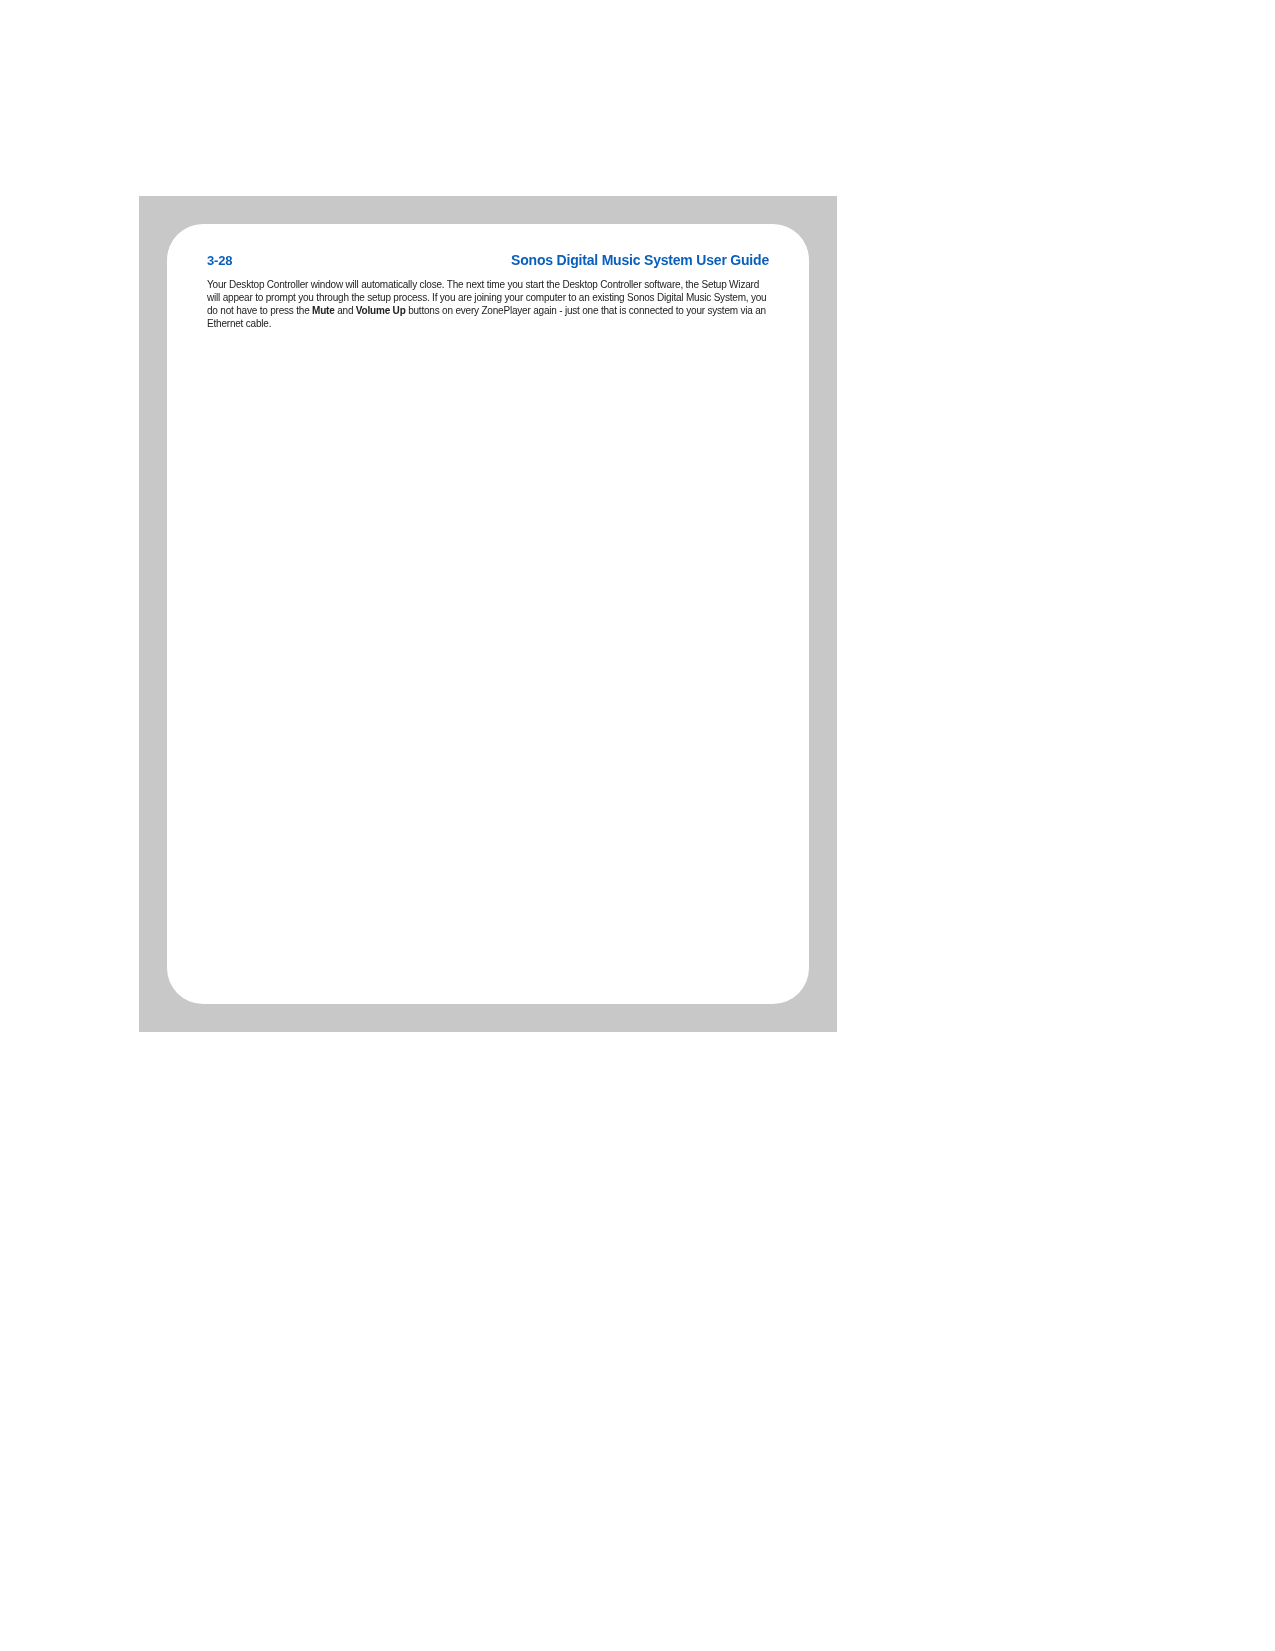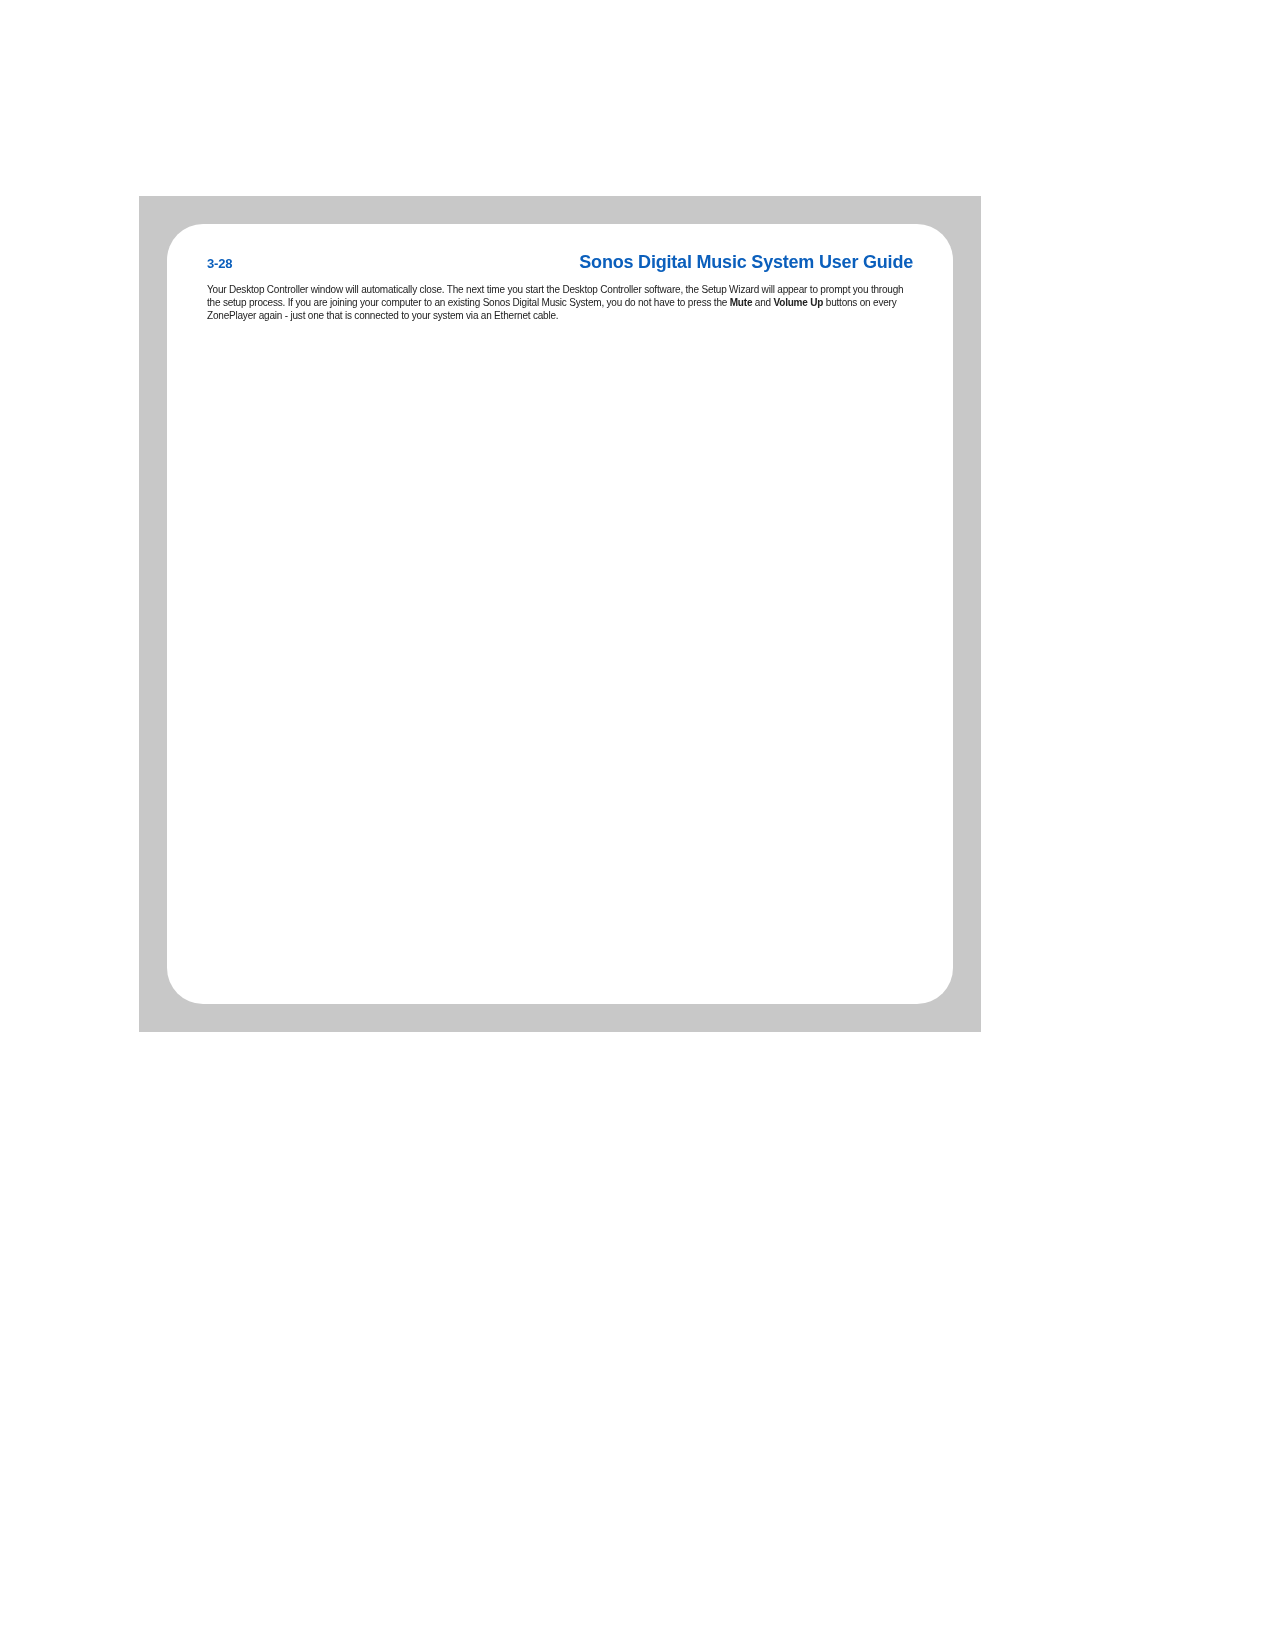--- a/index.html
+++ b/index.html
@@ -11,21 +11,21 @@
       font-family: "Myriad Pro", "Segoe UI", -apple-system, Arial, sans-serif;
       background: #ffffff;
       width: 1275px;
       height: 1651px;
       position: relative;
     }
     .outer-frame {
       position: absolute;
       left: 139px;
       top: 196px;
-      width: 842px;
+      width: 698px;
       height: 836px;
       background: #c8c8c8;
       padding: 28px;
     }
     .page {
       width: 100%;
       height: 100%;
       background: #ffffff;
       border-radius: 36px;
       padding: 28px 40px 28px 40px;
@@ -39,21 +39,21 @@
     }
     .page-number {
       color: #0b5fbc;
       font-weight: 700;
       font-size: 13px;
       letter-spacing: -0.2px;
     }
     .doc-title {
       color: #0b5fbc;
       font-weight: 700;
-      font-size: 18px;
+      font-size: 14px;
       letter-spacing: -0.2px;
     }
     .body-text {
       color: #222222;
       font-size: 10px;
       line-height: 1.3;
       letter-spacing: -0.2px;
     }
     .body-text strong {
       font-weight: 700;

